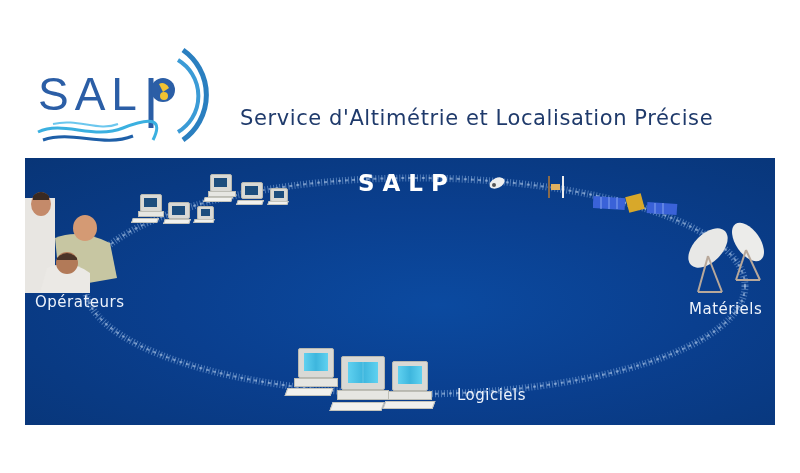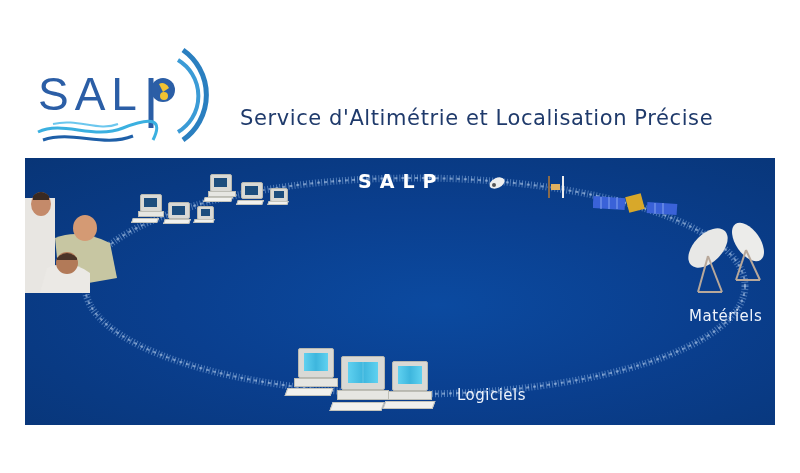--- a/index.html
+++ b/index.html
@@ -7,25 +7,25 @@
 
     .logo { position: absolute; left: 33px; top: 40px; width: 190px; height: 110px; }
     .logo svg { width: 100%; height: 100%; }
 
     .subtitle { position: absolute; left: 240px; top: 106px; font-size: 21px; color: #1f3a6b; letter-spacing: 0.6px; white-space: nowrap; }
 
     .banner { position: absolute; left: 25px; top: 158px; width: 750px; height: 267px; overflow: hidden;
       background: radial-gradient(ellipse at 55% 55%, #0b4aa0 0%, #0a3f8f 45%, #083577 100%); }
     .banner svg.ring { position: absolute; left: 0; top: 0; width: 750px; height: 267px; }
 
-    .banner-title { position: absolute; left: 333px; top: 12px; color: #ffffff; font-size: 19px; font-weight: bold; letter-spacing: 8px; }
+    .banner-title { position: absolute; left: 333px; top: 12px; color: #ffffff; font-size: 23px; font-weight: bold; letter-spacing: 8px; }
 
     .label { position: absolute; color: #eef3fb; font-size: 15px; letter-spacing: 0.5px; white-space: nowrap; }
     .lbl-op { left: 10px; top: 135px; }
-    .lbl-mat { left: 664px; top: 149px; text-align: right; }
+    .lbl-mat { left: 664px; top: 142px; text-align: right; }
     .lbl-log { left: 432px; top: 228px; }
 
     .pc { position: absolute; }
     .pc .mon { position: absolute; background: #d9d9d5; border: 1px solid #b8b8b0; border-radius: 2px; }
     .pc .scr { position: absolute; background: #1c4d7d; }
     .pc .scr.lit { background: linear-gradient(90deg, #5fd1f0 0%, #3fb7de 48%, #a9e8f7 50%, #3fb7de 52%, #5fd1f0 100%); }
     .pc .base { position: absolute; background: #e6e6e2; border: 1px solid #bdbdb5; }
     .pc .kbd { position: absolute; background: #f1f1ee; border: 1px solid #c4c4bc; transform: skewX(-20deg); }
 
     .people { position: absolute; left: 0; top: 30px; width: 100px; height: 105px; }
@@ -70,20 +70,21 @@
       <rect x="0" y="10" width="30" height="95" fill="#e8e6e2"></rect>
       <ellipse cx="16" cy="16" rx="10" ry="12" fill="#c48a6a"></ellipse>
       <path d="M8 8 Q16 0 24 8 L24 12 L8 12Z" fill="#3a2a22"></path>
       <path d="M30 50 Q55 40 85 55 L92 90 L35 100Z" fill="#c7c6a2"></path>
       <ellipse cx="60" cy="40" rx="12" ry="13" fill="#d49a74"></ellipse>
       <path d="M22 80 Q45 70 65 85 L65 105 L15 105Z" fill="#ebe9e5"></path>
       <ellipse cx="42" cy="75" rx="11" ry="11" fill="#b27a58"></ellipse>
       <path d="M32 70 Q42 60 52 70 L52 72 L32 72Z" fill="#4a3428"></path>
     </svg>
   </div>
+  <div class="label lbl-op">Opérateurs</div>
 
   <div>
     <div class="pc" style="left:115px;top:36px;">
       <div class="mon" style="left:0;top:0;width:20px;height:16px;">
           <div class="scr" style="left:3px;top:3px;width:13px;height:9px;"></div>
         </div>
       <div class="base" style="left:-2px;top:17px;width:24px;height:4px;"></div>
       <div class="kbd" style="left:-8px;top:24px;width:24px;height:3px;"></div>
     </div>
     <div class="pc" style="left:143px;top:44px;">

